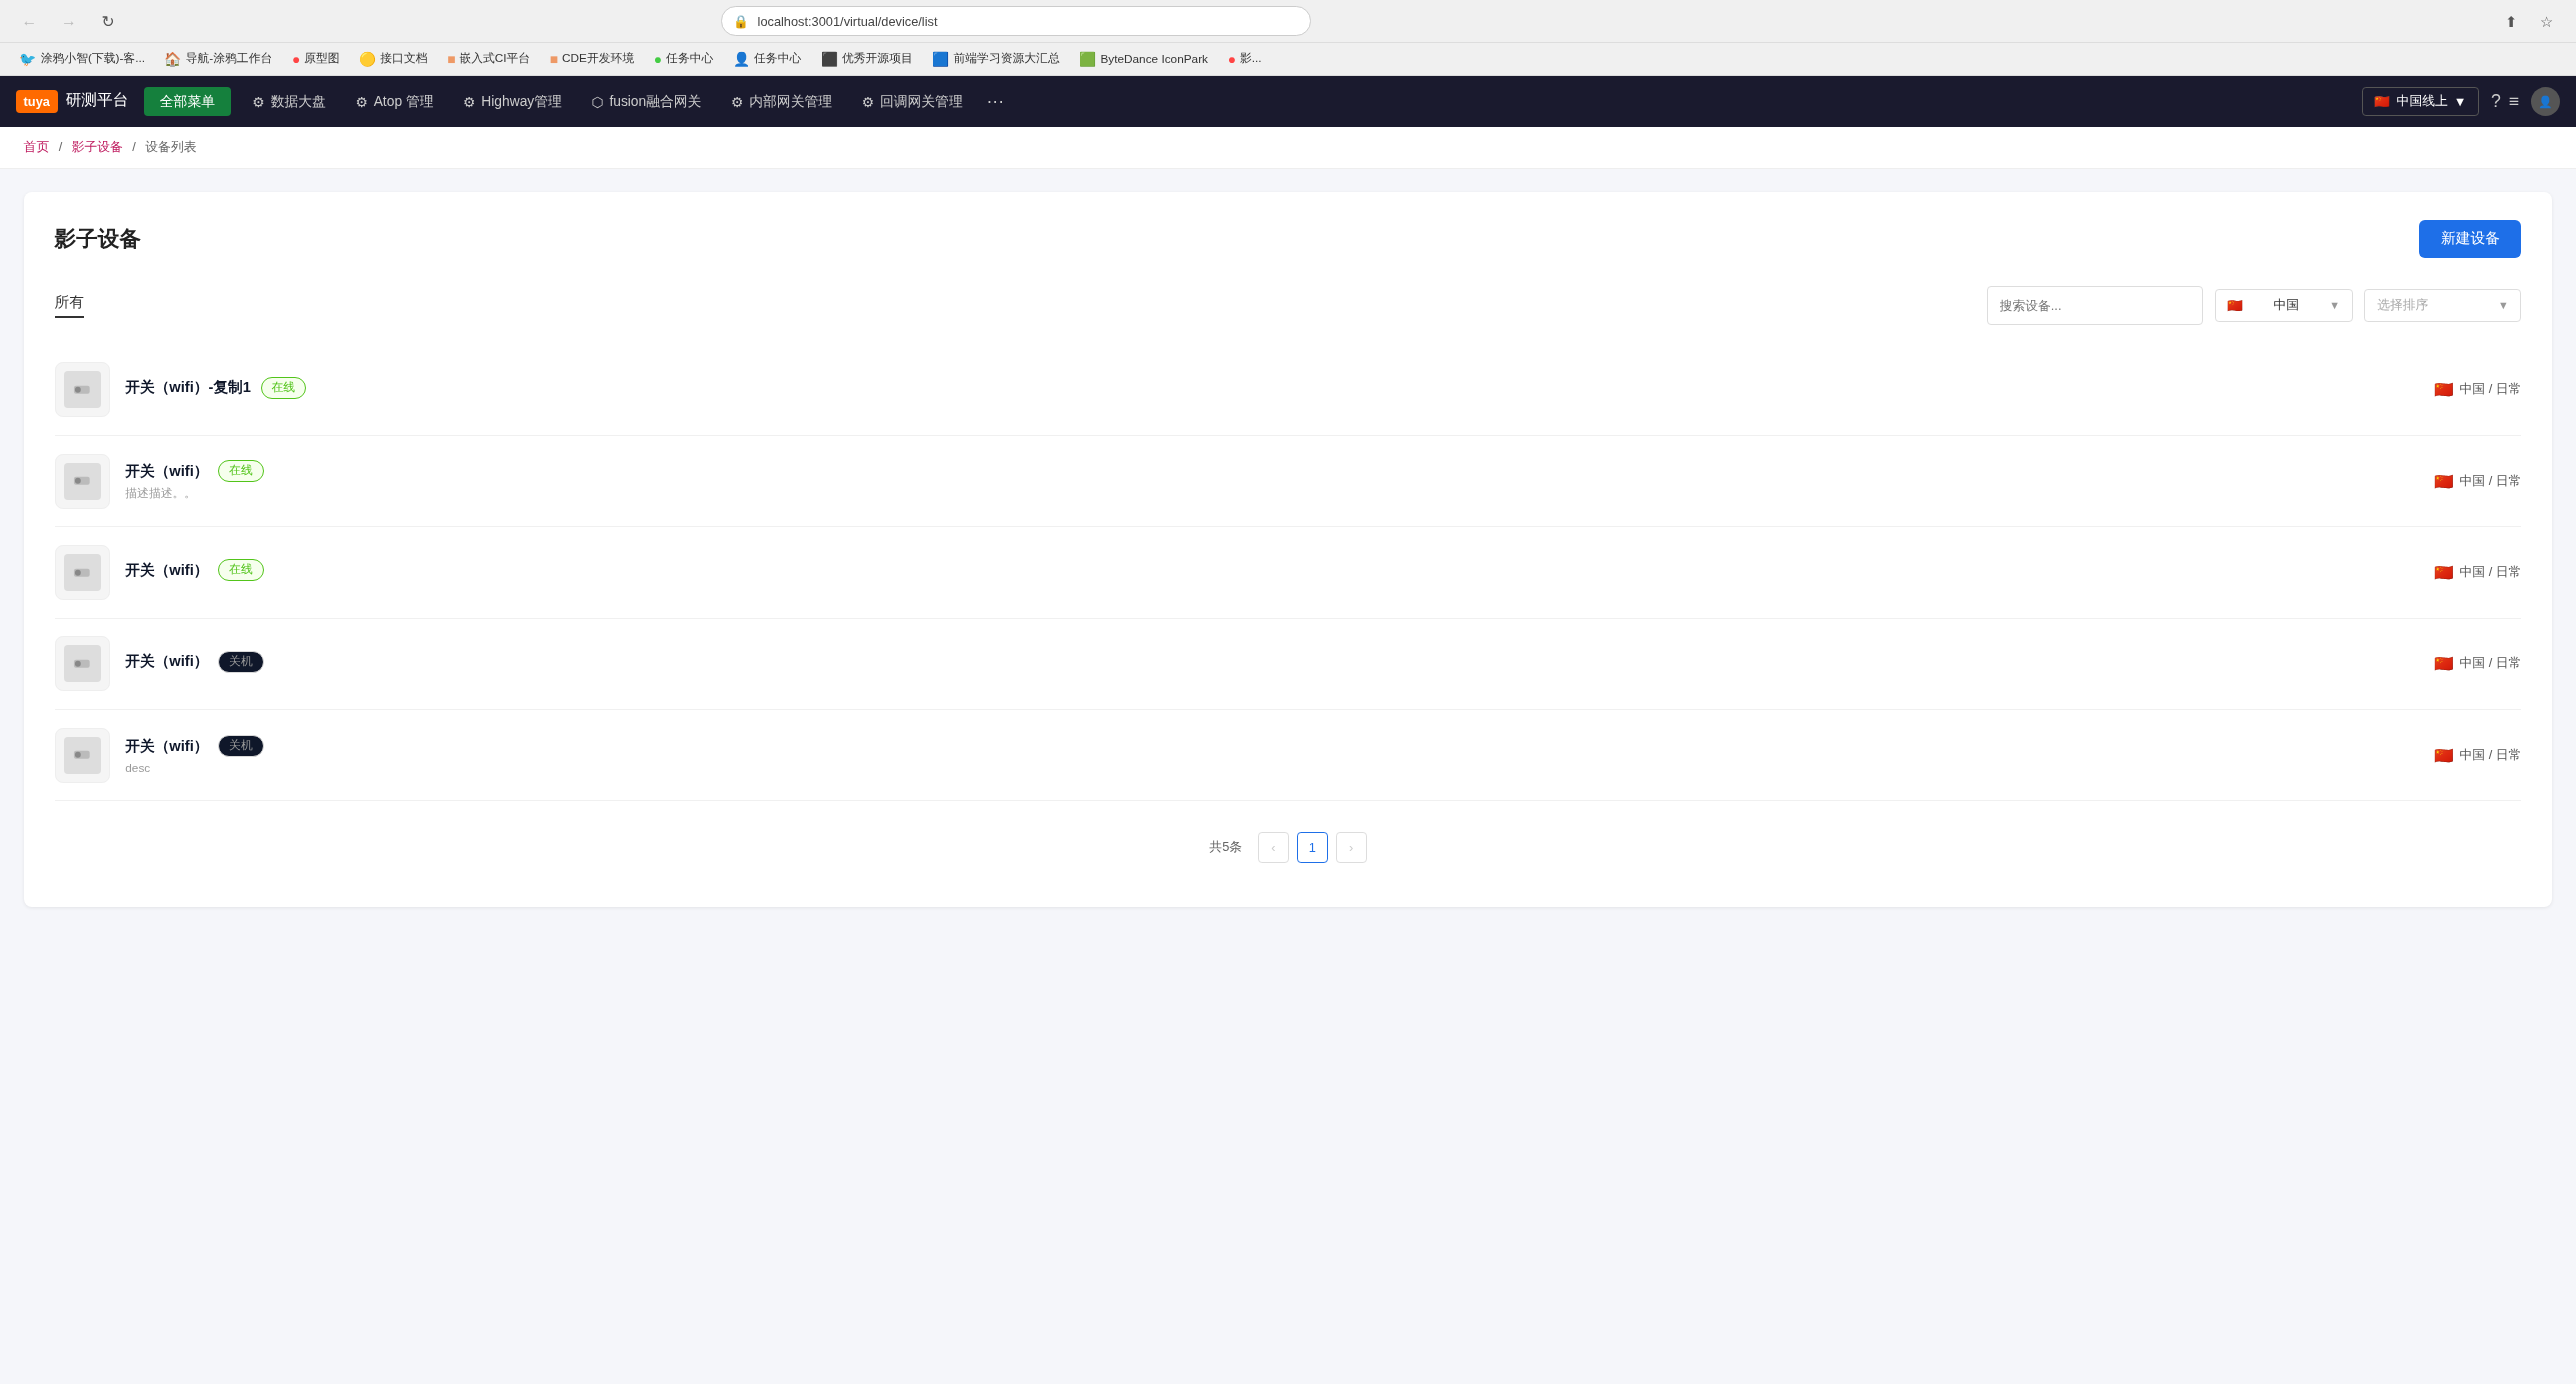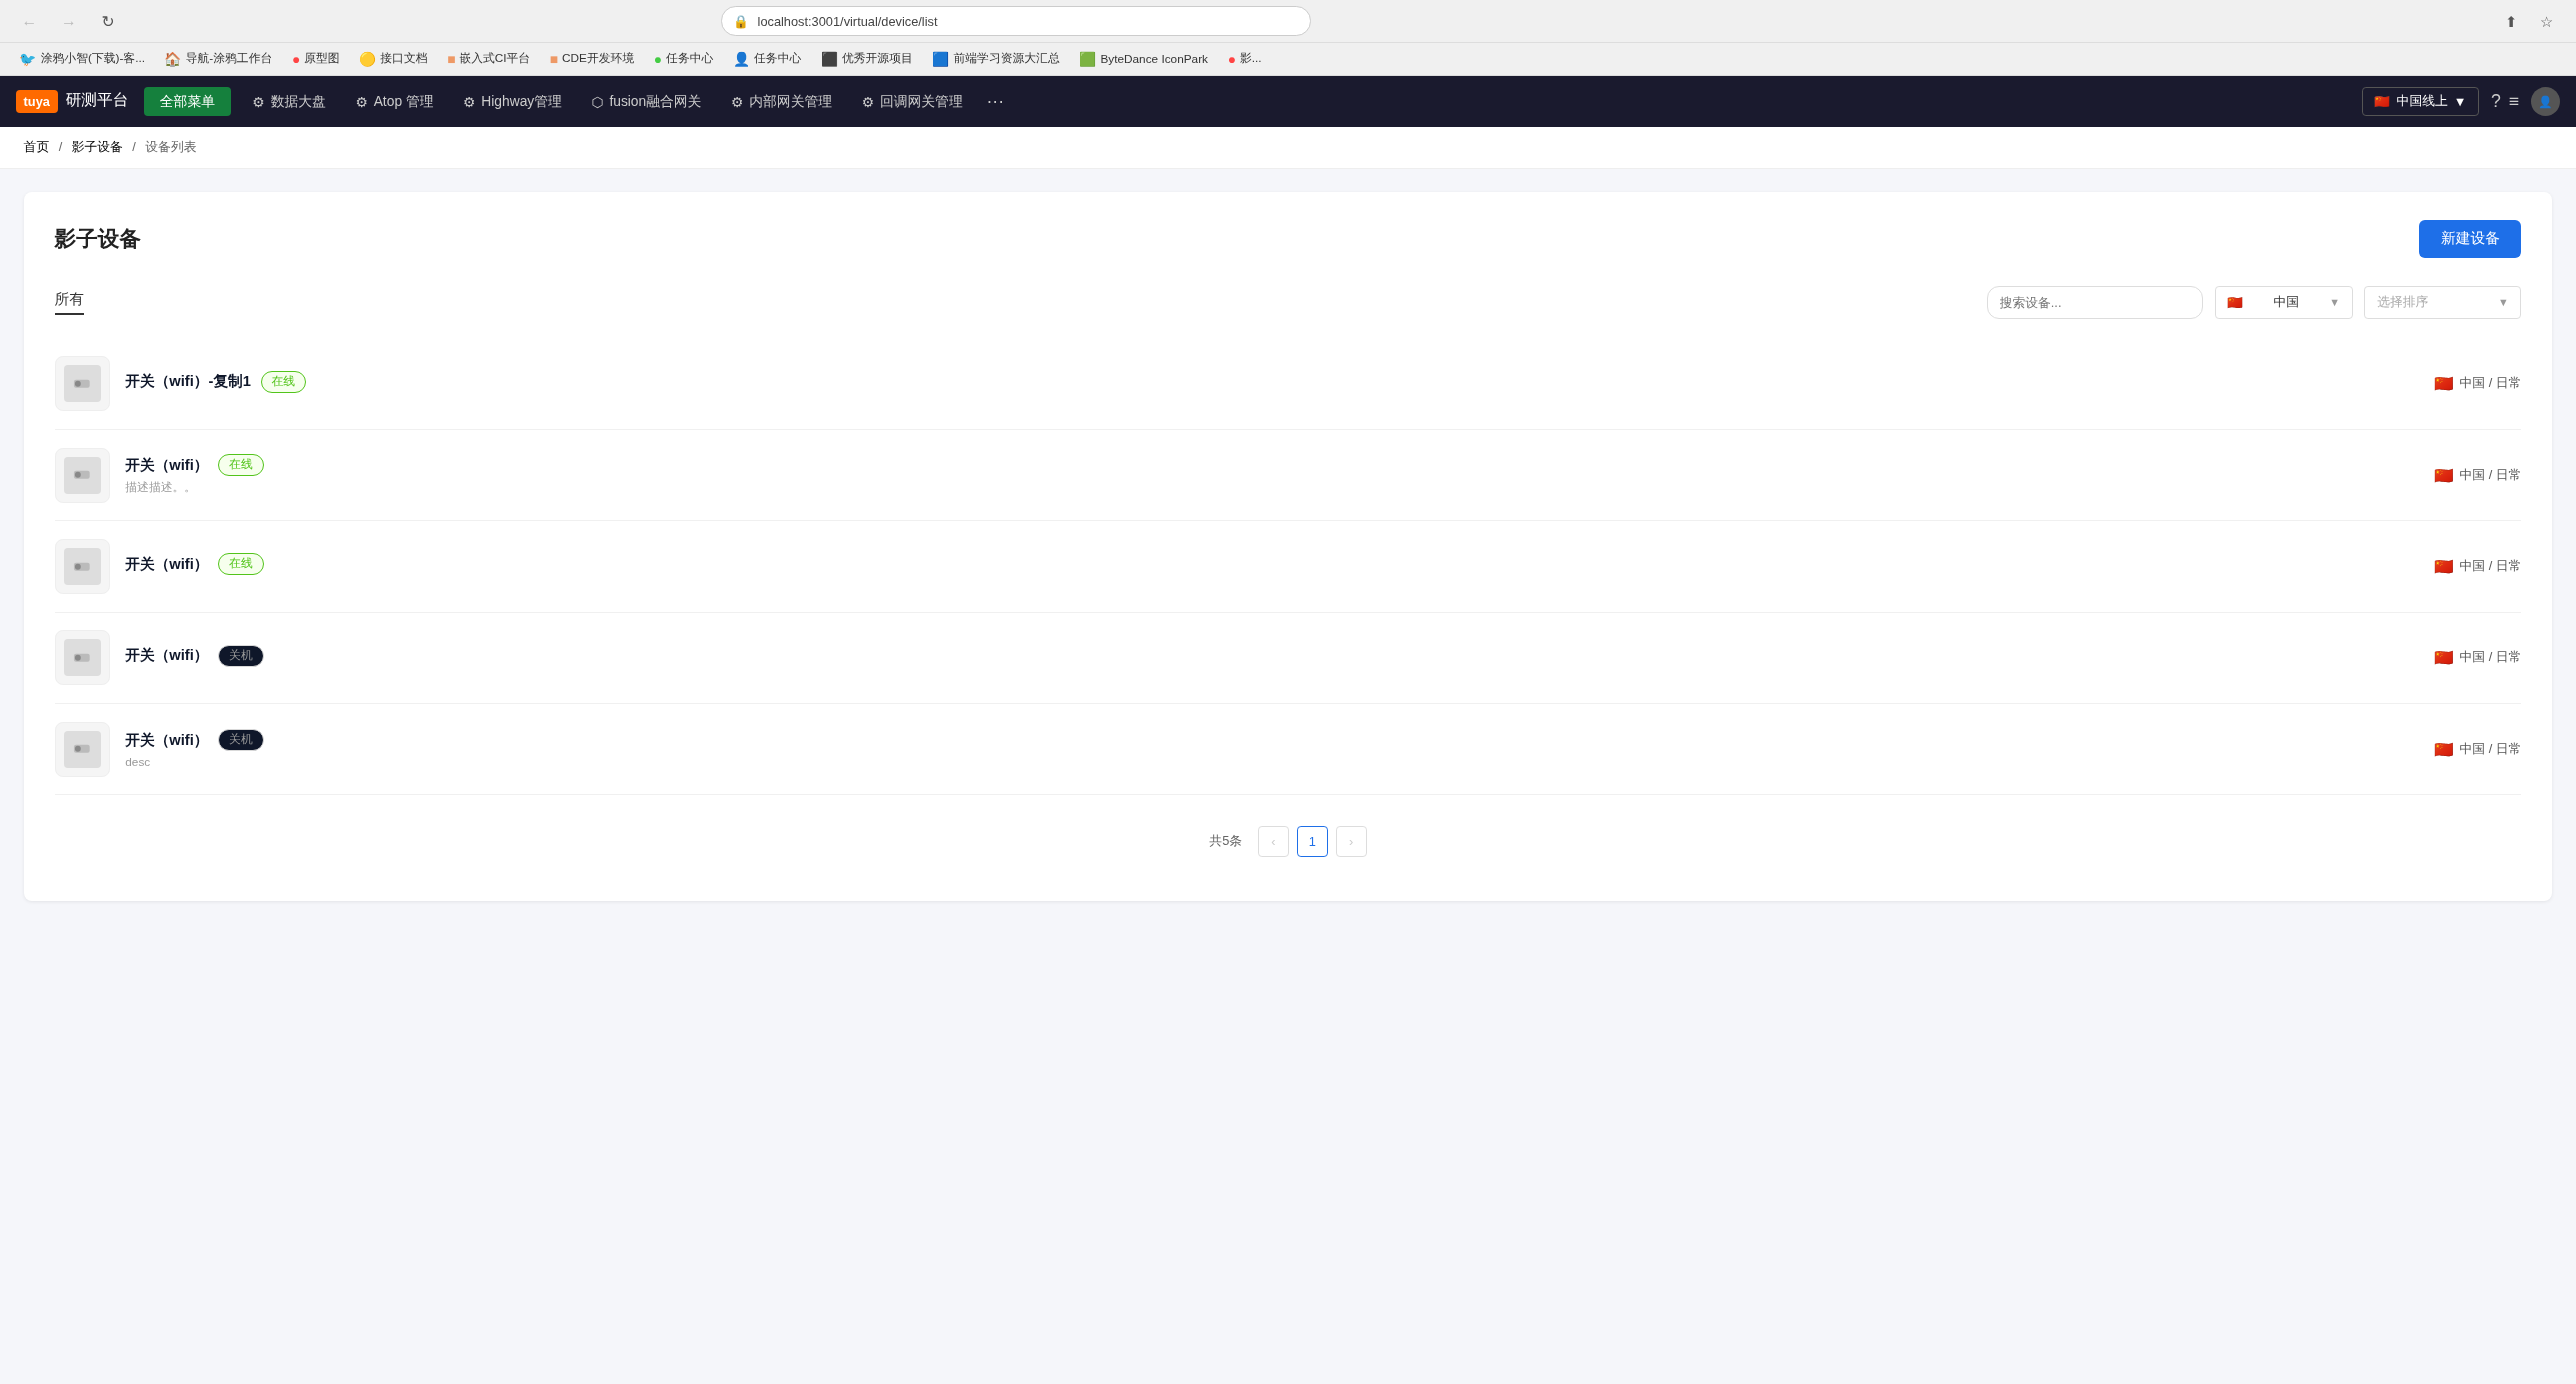--- a/index.html
+++ b/index.html
@@ -153,21 +153,21 @@
     }
 
     
     .breadcrumb {
       padding: 11.8px 23.6px;
       font-size: 12.8px;
       color: #666;
       background: white;
       border-bottom: 1px solid #eee;
     }
-    .breadcrumb a { color: #000000; text-decoration: none; }
+    .breadcrumb a { color: #be185d; text-decoration: none; }
     .breadcrumb .sep { margin: 0 5.9px; }
 
     
     .main-content {
       padding: 23.6px;
       min-height: calc(100vh - 177px);
     }
     .page-card {
       background: white;
       border-radius: 7.9px;
@@ -207,23 +207,23 @@
       font-size: 14.7px;
       color: #333;
       font-weight: 500;
       margin-right: 7.9px;
     }
     .filter-label-underline {
       border-bottom: 2px solid #333;
       padding-bottom: 3.9px;
     }
     .search-input {
-      height: 33px;
+      height: 39px;
       border: 1px solid #ddd;
-      border-radius: 12px;
+      border-radius: 4px;
       padding: 0 11.8px;
       font-size: 12.8px;
       width: 216px;
       outline: none;
     }
     .select-dropdown {
       height: 33px;
       border: 1px solid #ddd;
       border-radius: 3.9px;
       padding: 0 11.8px;

